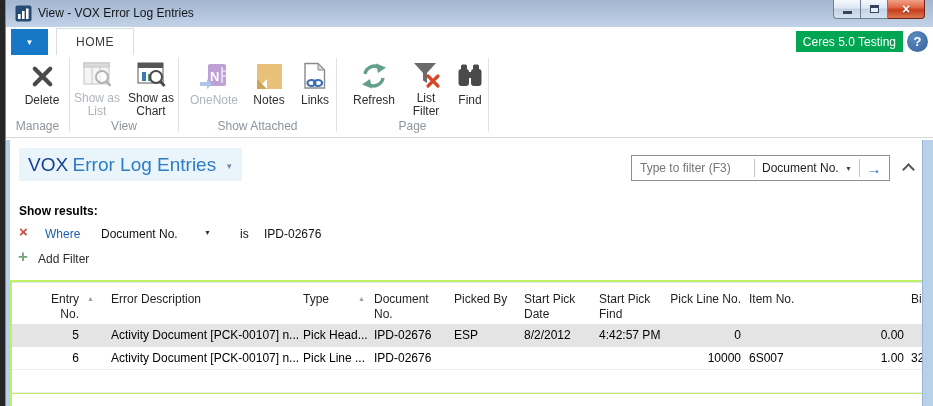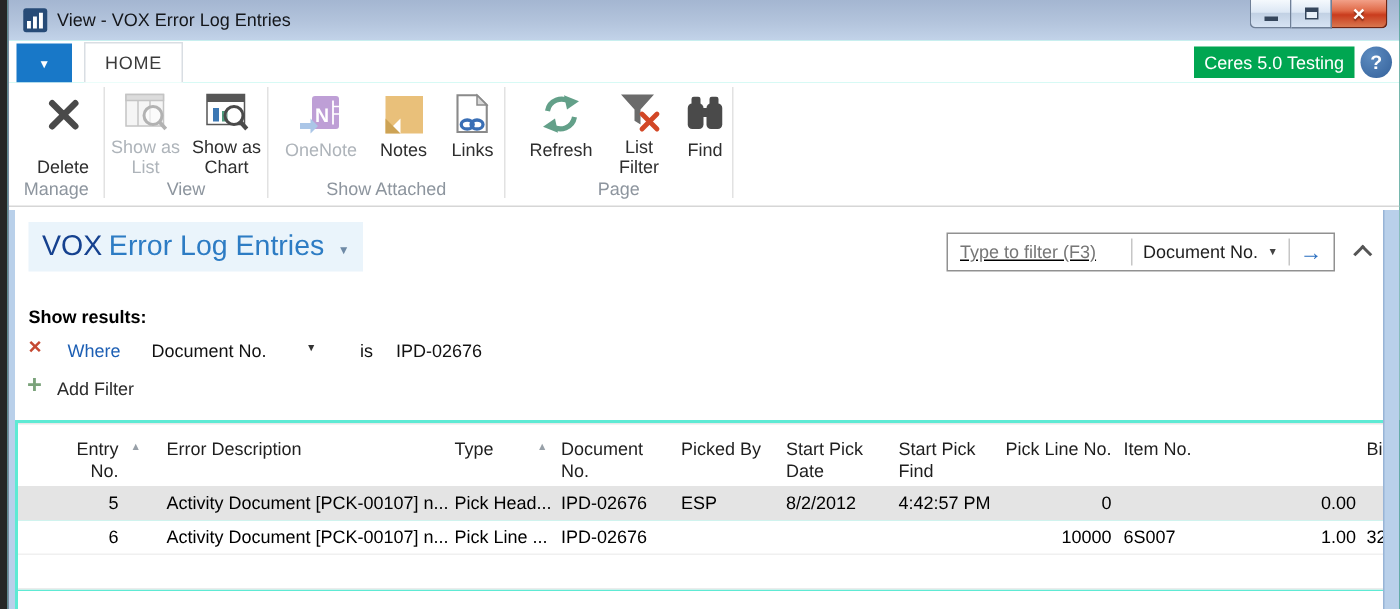--- a/index.html
+++ b/index.html
@@ -1,19 +1,19 @@
 <!DOCTYPE html>
 <html><head>
 <meta charset="utf-8">
 <style>
   * { margin:0; padding:0; box-sizing:border-box; }
   html,body { width:933px; height:406px; overflow:hidden; }
   body { background:#262626; font-family:"Liberation Sans","DejaVu Sans",sans-serif; position:relative; }
 
-  .window { position:absolute; left:5px; top:0; width:928px; height:406px; background:#5eead4; border-left:1px solid #7a8aa0; }
+  .window { position:absolute; left:5px; top:0; width:928px; height:406px; background:#bef264; border-left:1px solid #7a8aa0; }
 
   
   .titlebar { position:absolute; left:0; top:0; right:0; height:27px;
     background:linear-gradient(#a4b6d1,#b3c4dc 55%,#c2d3e9); }
   .title-icon { position:absolute; left:9px; top:5px; width:17px; height:17px; }
   .title-text { position:absolute; left:32px; top:6px; font-size:12px; color:#14161a; white-space:nowrap; }
   .winbtns { position:absolute; top:0; right:8px; display:flex; }
   .wbtn { height:19px; border:1px solid #6f7f96; border-top:none; display:flex; align-items:center; justify-content:center;
     background:linear-gradient(#f5f9fd,#dce7f4 45%,#c2d1e4 50%,#d6e3f3); }
   .wbtn.min { width:28px; border-radius:0 0 0 4px; }
@@ -21,21 +21,21 @@
   .wbtn.close { width:37px; border-left:none; border-radius:0 0 4px 0; border-color:#6e2514;
     background:linear-gradient(#f2a088,#e06a48 40%,#c93c1d 55%,#d9764f); }
   .glyph-min { width:9px; height:3px; background:#35465c; margin-top:7px; }
   .glyph-max { width:9px; height:8px; border:1px solid #35465c; border-top:3px solid #35465c; background:#e8f0f8; }
   .glyph-close { color:#fff; font-size:14px; font-weight:bold; line-height:17px; text-shadow:0 1px 1px #7e2a14; }
 
   
   .tabrow { position:absolute; left:0; top:27px; right:0; height:28px; background:#fff; }
   .appmenu-btn { position:absolute; left:5px; top:2px; width:37px; height:26px; background:#1878c8;
     display:flex; align-items:center; justify-content:center; color:#fff; font-size:8px; }
-  .home-tab { position:absolute; left:50px; top:1px; width:66px; height:27px; background:#fff;
+  .home-tab { position:absolute; left:50px; top:1px; width:78px; height:27px; background:#fff;
     border:1px solid #d9dee3; border-bottom:none; display:flex; align-items:center; justify-content:center;
     font-size:12px; color:#3a3a3a; letter-spacing:.5px; }
   .env-badge { position:absolute; top:4px; right:30px; height:21px; background:#00a651; color:#fff;
     font-size:12px; display:flex; align-items:center; padding:0 7px; }
   .help-btn { position:absolute; top:4px; right:5px; width:21px; height:21px; border-radius:50%;
     background:radial-gradient(circle at 35% 30%, #5d8cc0, #34619b); color:#fff; font-size:13px; font-weight:bold;
     display:flex; align-items:center; justify-content:center; }
 
   
   .ribbon { position:absolute; left:0; top:55px; right:0; height:83px; background:#fff; border-bottom:1px solid #d6d6d6; }
@@ -54,21 +54,21 @@
   
   .pagebar { position:absolute; left:0; top:138px; right:0; height:58px; background:#fff; }
   .page-title { position:absolute; left:13px; top:10px; height:33px; background:#eaf4fb;
     display:flex; align-items:center; padding:0 9px; gap:9px; white-space:nowrap; }
   .pt-main { font-size:19px; color:#15418f; }
   .pt-rest { font-size:19px; color:#2d7cc4; }
   .pt-caret { font-size:8px; color:#6f8aa6; margin-top:3px; }
   .searchbox { position:absolute; left:625px; top:17px; width:259px; height:26px; border:1px solid #919191;
     background:#fff; display:flex; align-items:center; }
   .searchbox input { border:none; outline:none; width:122px; height:16px; padding:0 8px; font-size:12px;
-    font-family:inherit; color:#000;text-decoration:underline; }
+    font-family:inherit; color:#000; }
   .searchbox input::placeholder { color:#767676; }
   .sdiv { width:1px; height:18px; background:#c6c6c6; }
   .scol { width:104px; display:flex; align-items:center; justify-content:space-between; padding:0 7px;
     font-size:12px; color:#1f1f1f; }
   .scol .car { font-size:7px; color:#444; }
   .sgo { width:28px; text-align:center; font-size:15px; font-weight:bold; color:#2a6fc0; }
   .collapse { position:absolute; left:898px; top:24px; width:12px; height:10px; }
   .collapse span { display:block; width:9px; height:9px; border-top:2px solid #555; border-left:2px solid #555;
     transform:rotate(45deg); margin-top:3px; }
 
@@ -146,21 +146,21 @@
     <div class="env-badge">
       <span>Ceres 5.0 Testing</span>
     </div>
     <div class="help-btn">
       <span>?</span>
     </div>
   </div>
 
   <div class="ribbon">
 
-    <div class="rbtn" style="left:10px;width:52px;justify-content:space-between;">
+    <div class="rbtn" style="left:10px;width:52px;">
       <span class="ic">
         <svg width="27" height="27" viewBox="0 0 28 28">
           <path d="M6 6 L22 22 M22 6 L6 22" stroke="#4a4a4a" stroke-width="4.4" stroke-linecap="round" fill="none"></path>
         </svg>
       </span>
       <span>Delete</span>
     </div>
 
     <div class="rsep" style="left:63px;"></div>
 

